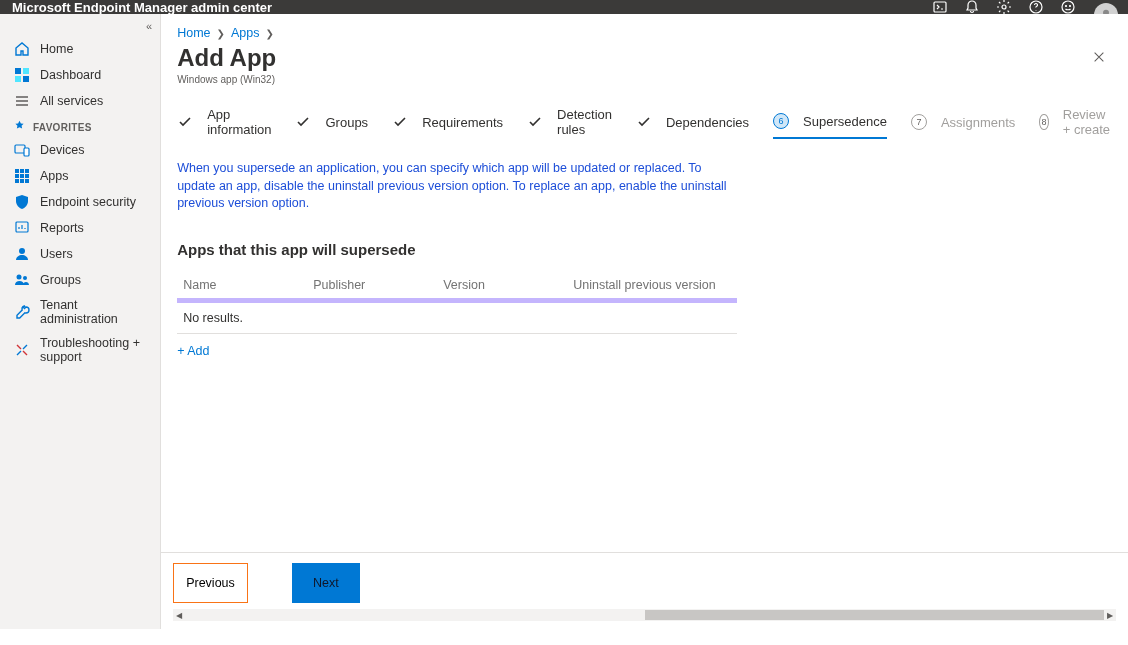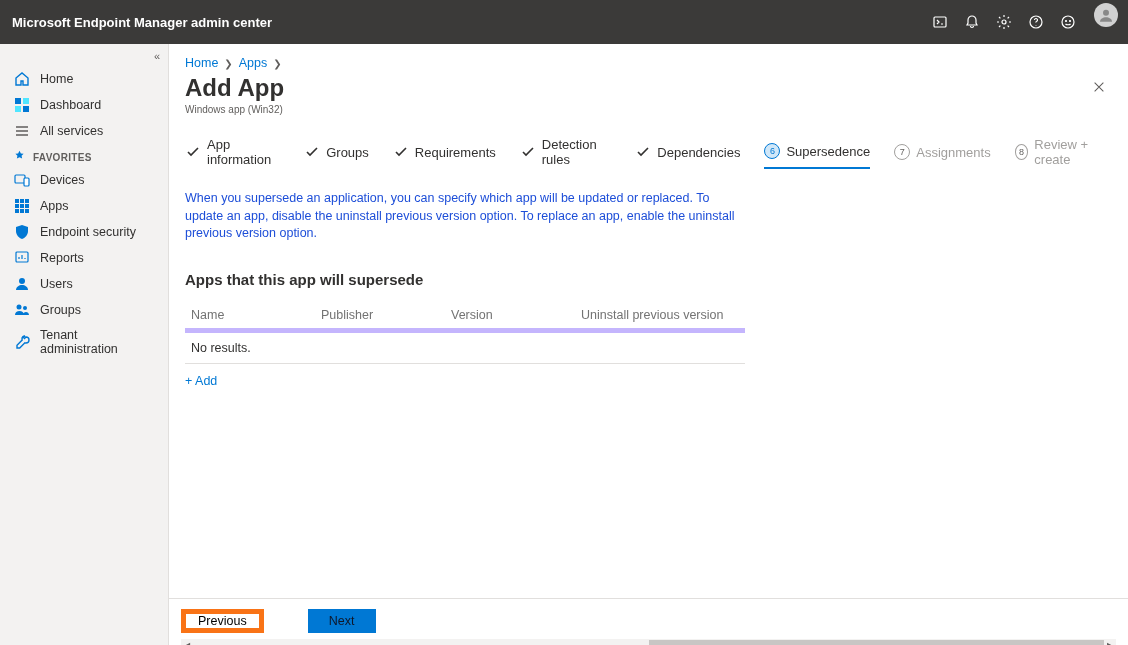--- a/index.html
+++ b/index.html
@@ -9,21 +9,21 @@
       font-family: "Segoe UI", -apple-system, BlinkMacSystemFont, sans-serif;
     }
     html, body {
       width: 1128px;
       height: 645px;
       overflow: hidden;
       background: #fff;
     }
     
     .topbar {
-      height: 44px;
+      height: 14px;
       background: #3b3a39;
       color: #fff;
       display: flex;
       align-items: center;
       padding: 0 12px;
       font-size: 13px;
     }
     .topbar-title {
       font-weight: 600;
     }
@@ -156,21 +156,21 @@
       margin: 22px 16px 0 16px;
       display: flex;
       align-items: center;
       gap: 24px;
       border-bottom: 1px solid transparent;
       font-size: 13px;
     }
     .wizard-step {
       display: flex;
       align-items: center;
-      gap: 6px;
+      gap: 14px;
       padding-bottom: 8px;
       color: #323130;
       cursor: pointer;
     }
     .wizard-step.active {
       border-bottom: 2px solid #0078d4;
       color: #323130;
       font-weight: 400;
     }
     .wizard-step.future { color: #a19f9d; }
@@ -242,23 +242,23 @@
       padding: 10px 12px 8px 12px;
       background: #fff;
     }
     .footer-buttons {
       display: flex;
       gap: 8px;
       margin-bottom: 6px;
     }
     .btn {
       min-width: 68px;
-      height: 24px;
+      height: 40px;
       font-size: 12.5px;
-      border: 5px solid #f97316;
+      border: 1px solid #f97316;
       background: #fff;
       cursor: pointer;
       padding: 0 12px;
     }
     .btn.primary {
       background: #0078d4;
       border-color: #0078d4;
       color: #0f172a;
       margin-left: 36px;
     }
@@ -445,20 +445,29 @@
         <span>Groups</span>
       </li>
       <li class="sidebar-item">
         <span class="sidebar-icon">
           <svg viewBox="0 0 16 16" width="16" height="16" fill="none" stroke="#0078d4" stroke-width="1.4">
               <path d="M11 2a3 3 0 0 0-3 3c0 .4.1.8.2 1.1L3 11.3V14h2.7l5.2-5.2c.3.1.7.2 1.1.2a3 3 0 0 0 0-6l-1.5 1.5L9 3 11 2z"></path>
             </svg>
         </span>
         <span>Tenant administration</span>
       </li>
+      <li class="sidebar-item">
+        <span class="sidebar-icon">
+          <svg viewBox="0 0 16 16" width="16" height="16" fill="none" stroke="#0078d4" stroke-width="1.4">
+              <path d="M3 13l4-4M13 3l-4 4"></path>
+              <path d="M3 3l4 4M13 13l-4-4" stroke="#d13438"></path>
+            </svg>
+        </span>
+        <span>Troubleshooting + support</span>
+      </li>
     </ul>
   </nav>
 
   <div class="content">
     <div class="breadcrumbs">
       <a class="bc-link">Home</a>
       <span class="breadcrumb-sep">❯</span>
       <a class="bc-link">Apps</a>
       <span class="breadcrumb-sep">❯</span>
     </div>

